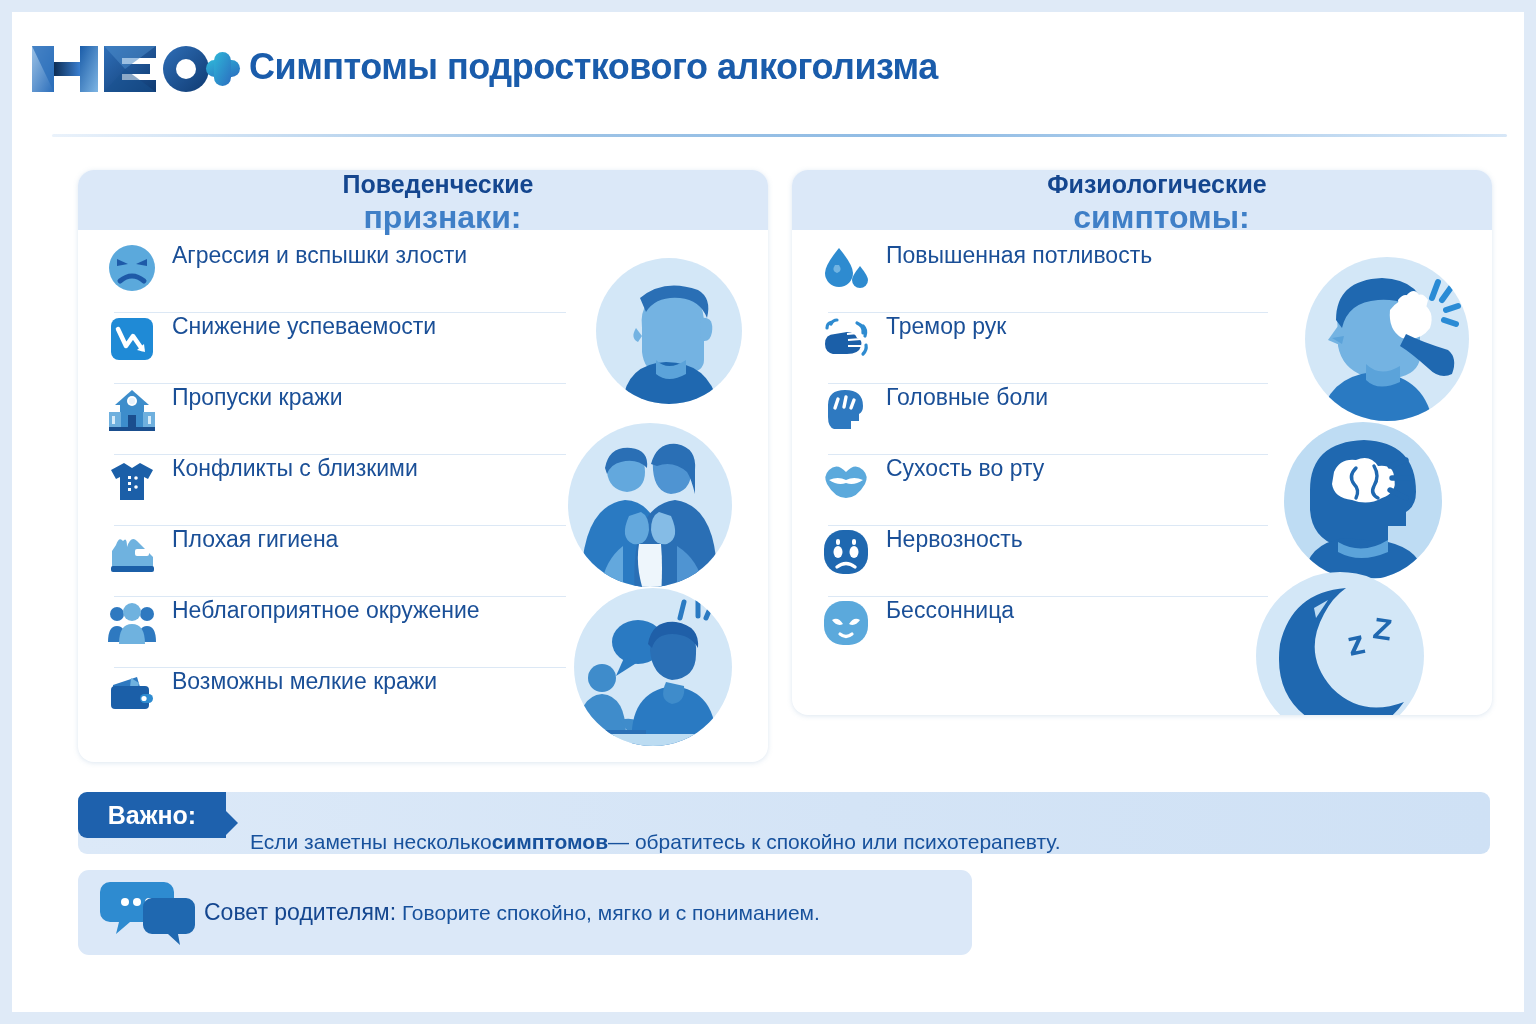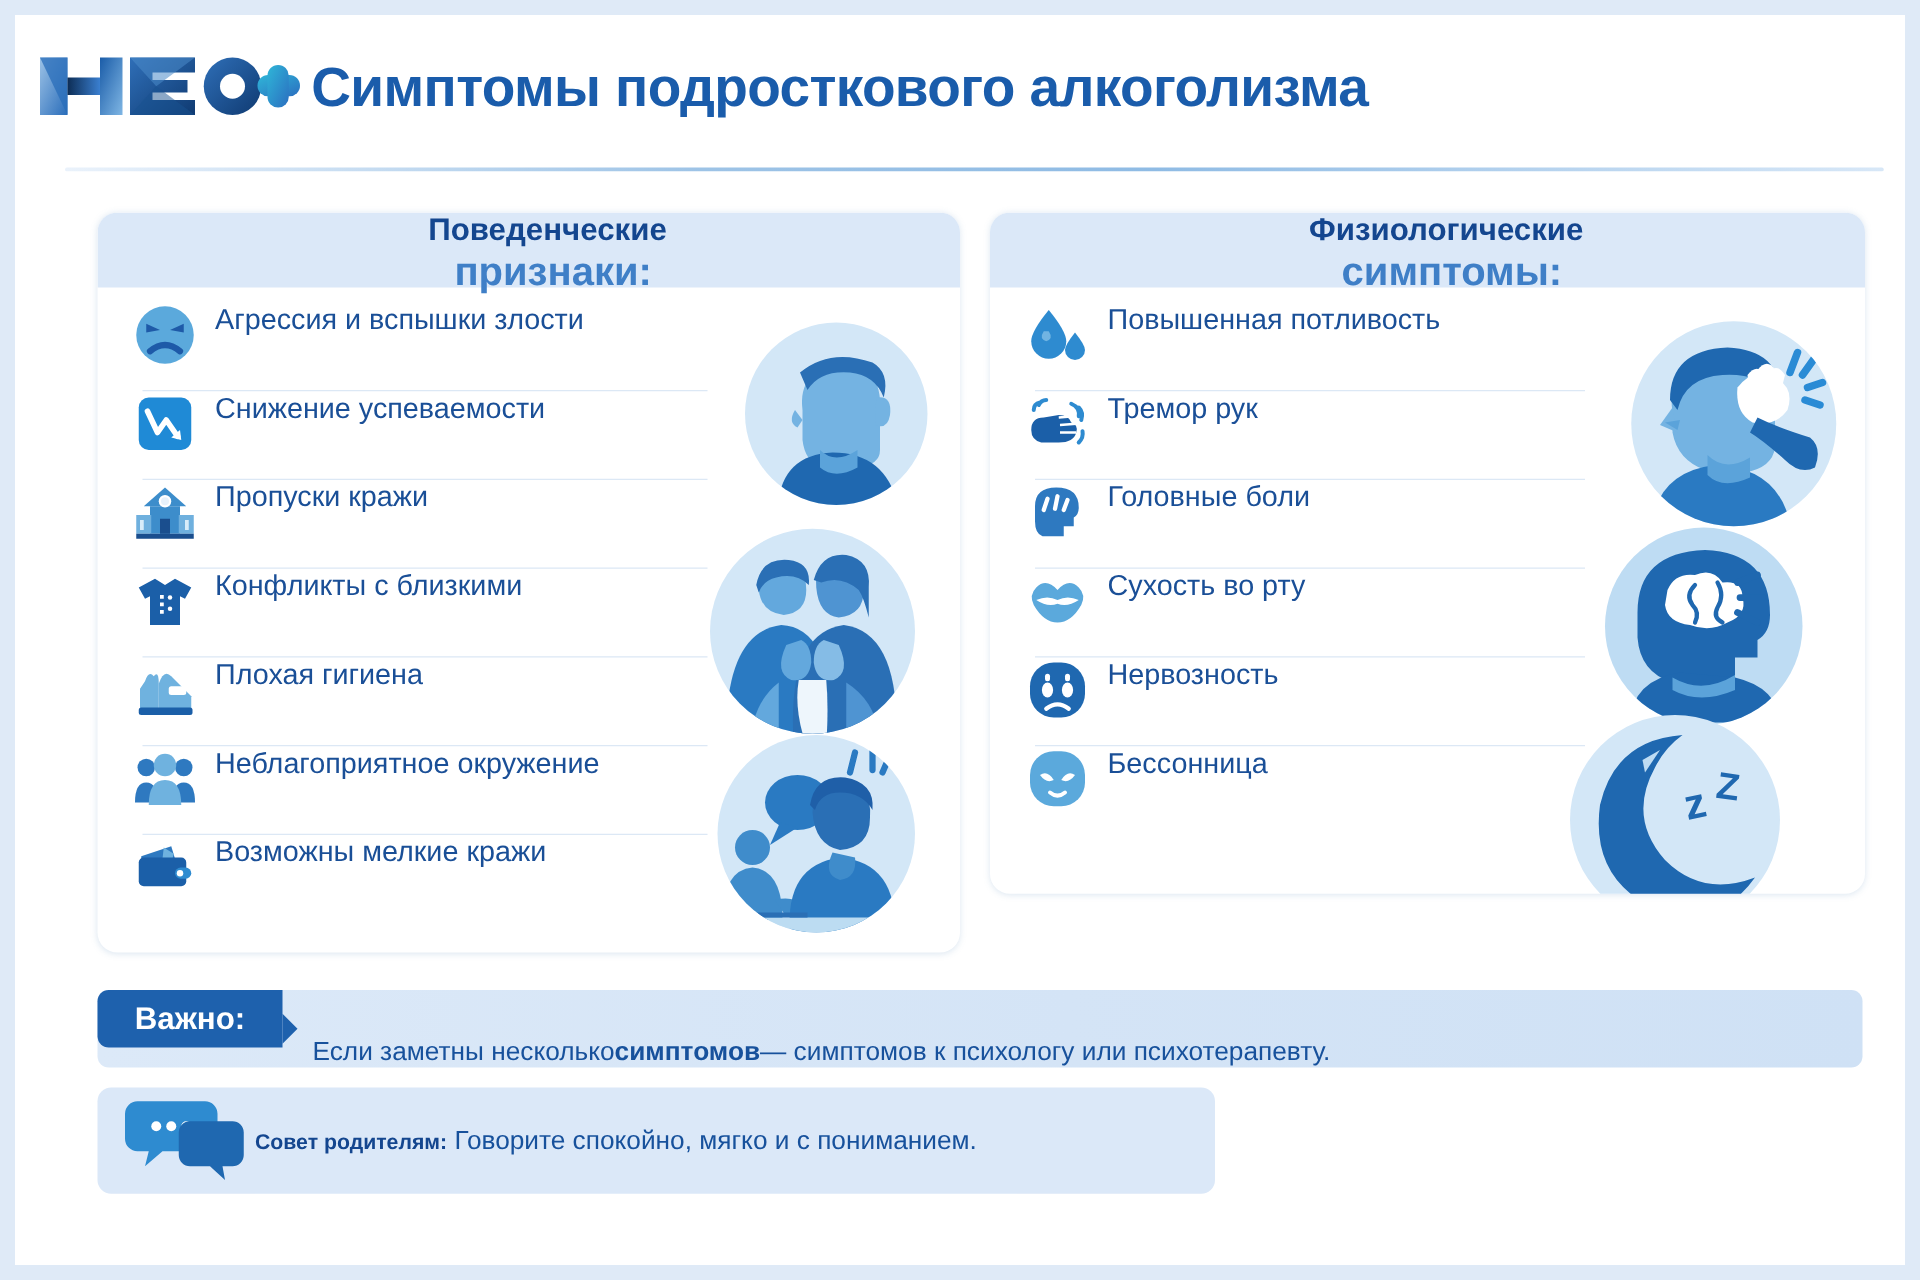--- a/index.html
+++ b/index.html
@@ -14,21 +14,21 @@
     width:1512px;height:1000px;
     background:#ffffff;
     overflow:hidden;
   }
 
   
   .header{position:absolute;left:0;top:0;width:1512px;height:122px;}
   .logo{position:absolute;left:18px;top:26px;width:212px;height:62px;}
   .title{
     position:absolute;left:237px;top:34px;
-    font-size:44px;font-weight:bold;
+    font-size:36px;font-weight:bold;
     color:#1a5cab;letter-spacing:-0.5px;
     white-space:nowrap;
   }
   .divider{
     position:absolute;left:40px;top:122px;width:1455px;height:3px;
     background:linear-gradient(90deg,#eaf2fb 0%,#9dc3e6 35%,#8fbbe4 60%,#d7e7f7 100%);
     border-radius:2px;
   }
 
   
@@ -111,21 +111,21 @@
   
   .advice{
     position:absolute;left:66px;top:858px;
     width:894px;height:85px;
     background:#dbe8f8;
     border-radius:11px;
     display:flex;align-items:center;
   }
   .advice .bub{margin-left:22px;margin-right:8px;}
   .advice-text{font-size:21px;color:#17519c;white-space:nowrap;}
-  .advice-text b{font-weight:bold;font-size:17px;color:#14468f;}
+  .advice-text b{font-weight:normal;font-size:23px;color:#14468f;}
 </style>
 </head>
 <body>
 
 <div class="page">
 
   <div class="header">
 
     <div class="logo">
       <svg width="212" height="62" viewBox="0 0 212 62">
@@ -476,21 +476,21 @@
   </div>
 
   <div class="important">
     <div class="imp-badge">
       <span class="imp-badge-txt">Важно:</span>
     </div>
     <div class="imp-arrow"></div>
     <div class="imp-text">
       <span>Если заметны несколько </span>
         <b>симптомов</b>
-        <span> — симптомов к психологу или психотерапевту.</span>
+        <span> — обратитесь к спокойно или психотерапевту.</span>
     </div>
   </div>
 
   <div class="advice">
     <span class="bub">
       <svg width="96" height="70" viewBox="0 0 96 70">
         <path d="M10 6 H64 A10 10 0 0 1 74 16 V36 A10 10 0 0 1 64 46 H30 L16 58 L19 46 H10 A10 10 0 0 1 0 36 V16 A10 10 0 0 1 10 6 Z" fill="#2e8bd0"></path>
         <circle cx="25" cy="26" r="4" fill="#ffffff"></circle>
         <circle cx="37" cy="26" r="4" fill="#ffffff"></circle>
         <circle cx="49" cy="26" r="4" fill="#ffffff"></circle>

